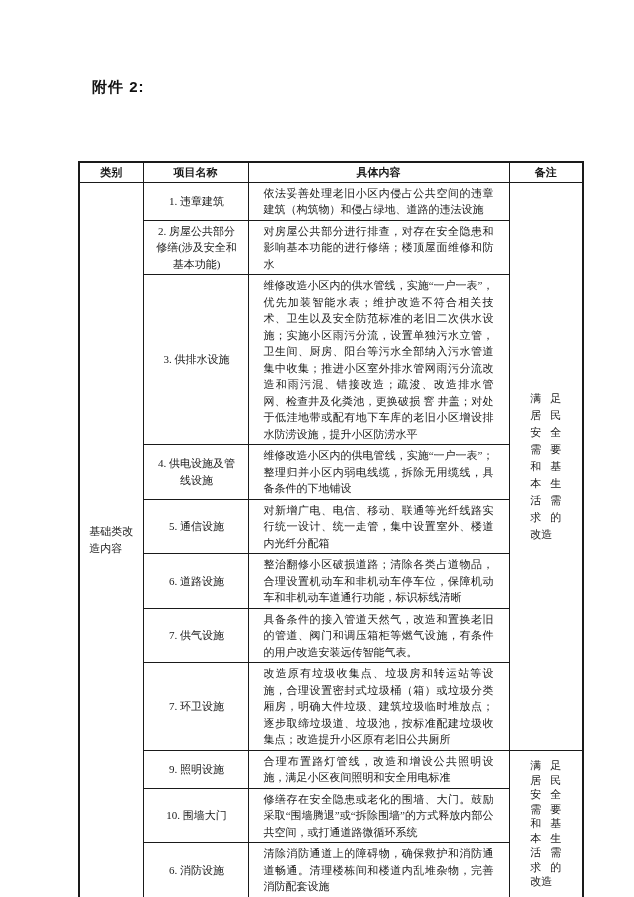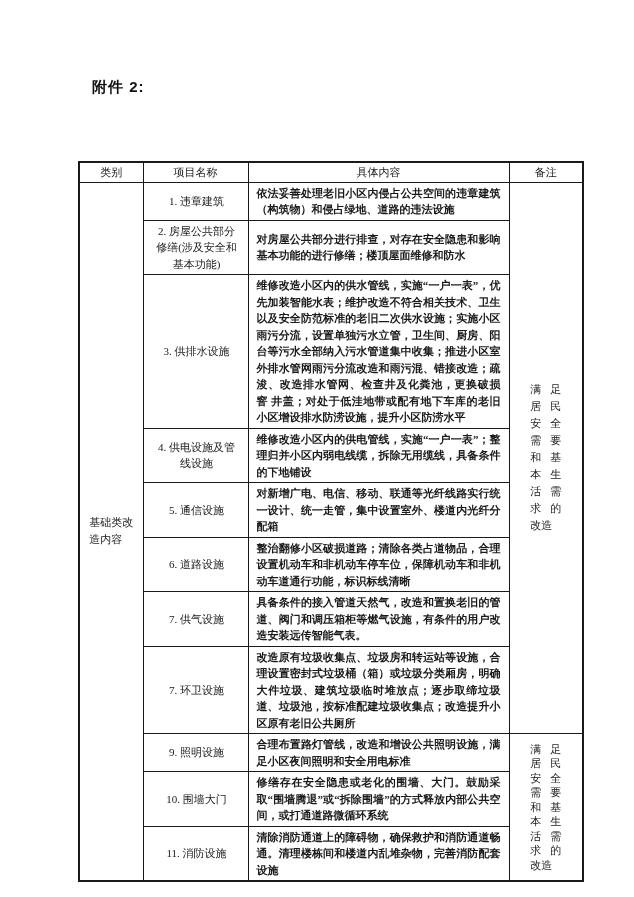--- a/index.html
+++ b/index.html
@@ -43,36 +43,36 @@
     line-height: 16.5px;
     color: #1a1a1a;
   }
   .doc-table th, .doc-table td {
     border: 1px solid #1a1a1a;
     vertical-align: middle;
     padding: 2px 5px;
   }
   .doc-table th {
     font-size: 11px;
-    font-weight: 400;
+    font-weight: 700;
     text-align: center;
     height: 20px;
     padding: 1px 10px;
   }
   td.cat-cell { text-align: center; padding: 18px 4px; font-family: Liberation Serif, serif; }
   td.cat-cell .cat-text {
     width: 44px;
     margin: 0 auto;
     word-break: break-all;
     text-align: left;
     line-height: 17px;
   }
   td.name-cell { padding: 2px 9px 2px 11px; }
   td.name-cell .name-text { word-break: break-all; text-align: center; }
-  td.content-cell { padding: 2px 8px; font-weight: bold; }
+  td.content-cell { padding: 2px 15px; }
   td.content-cell .content-text {
     word-break: break-all;
     text-align: justify;
     text-justify: inter-ideograph;
   }
   td.remark-cell { text-align: center; padding: 2px 2px; margin-left: 48px; }
   td.remark-cell .vtext {
     width: 31px;
     margin: 0 auto;
     word-break: break-all;
@@ -199,21 +199,21 @@
       <tr>
         <td class="name-cell">
           <div class="name-text">10. 围墙大门</div>
         </td>
         <td class="content-cell">
           <div class="content-text">修缮存在安全隐患或老化的围墙、大门。鼓励采取“围墙腾退”或“拆除围墙”的方式释放内部公共空间，或打通道路微循环系统</div>
         </td>
       </tr>
       <tr>
         <td class="name-cell">
-          <div class="name-text">11. 消防设施</div>
+          <div class="name-text">6. 消防设施</div>
         </td>
         <td class="content-cell">
           <div class="content-text">清除消防通道上的障碍物，确保救护和消防通道畅通。清理楼栋间和楼道内乱堆杂物，完善消防配套设施</div>
         </td>
       </tr>
     </tbody>
   </table>
 
 
 </div>

